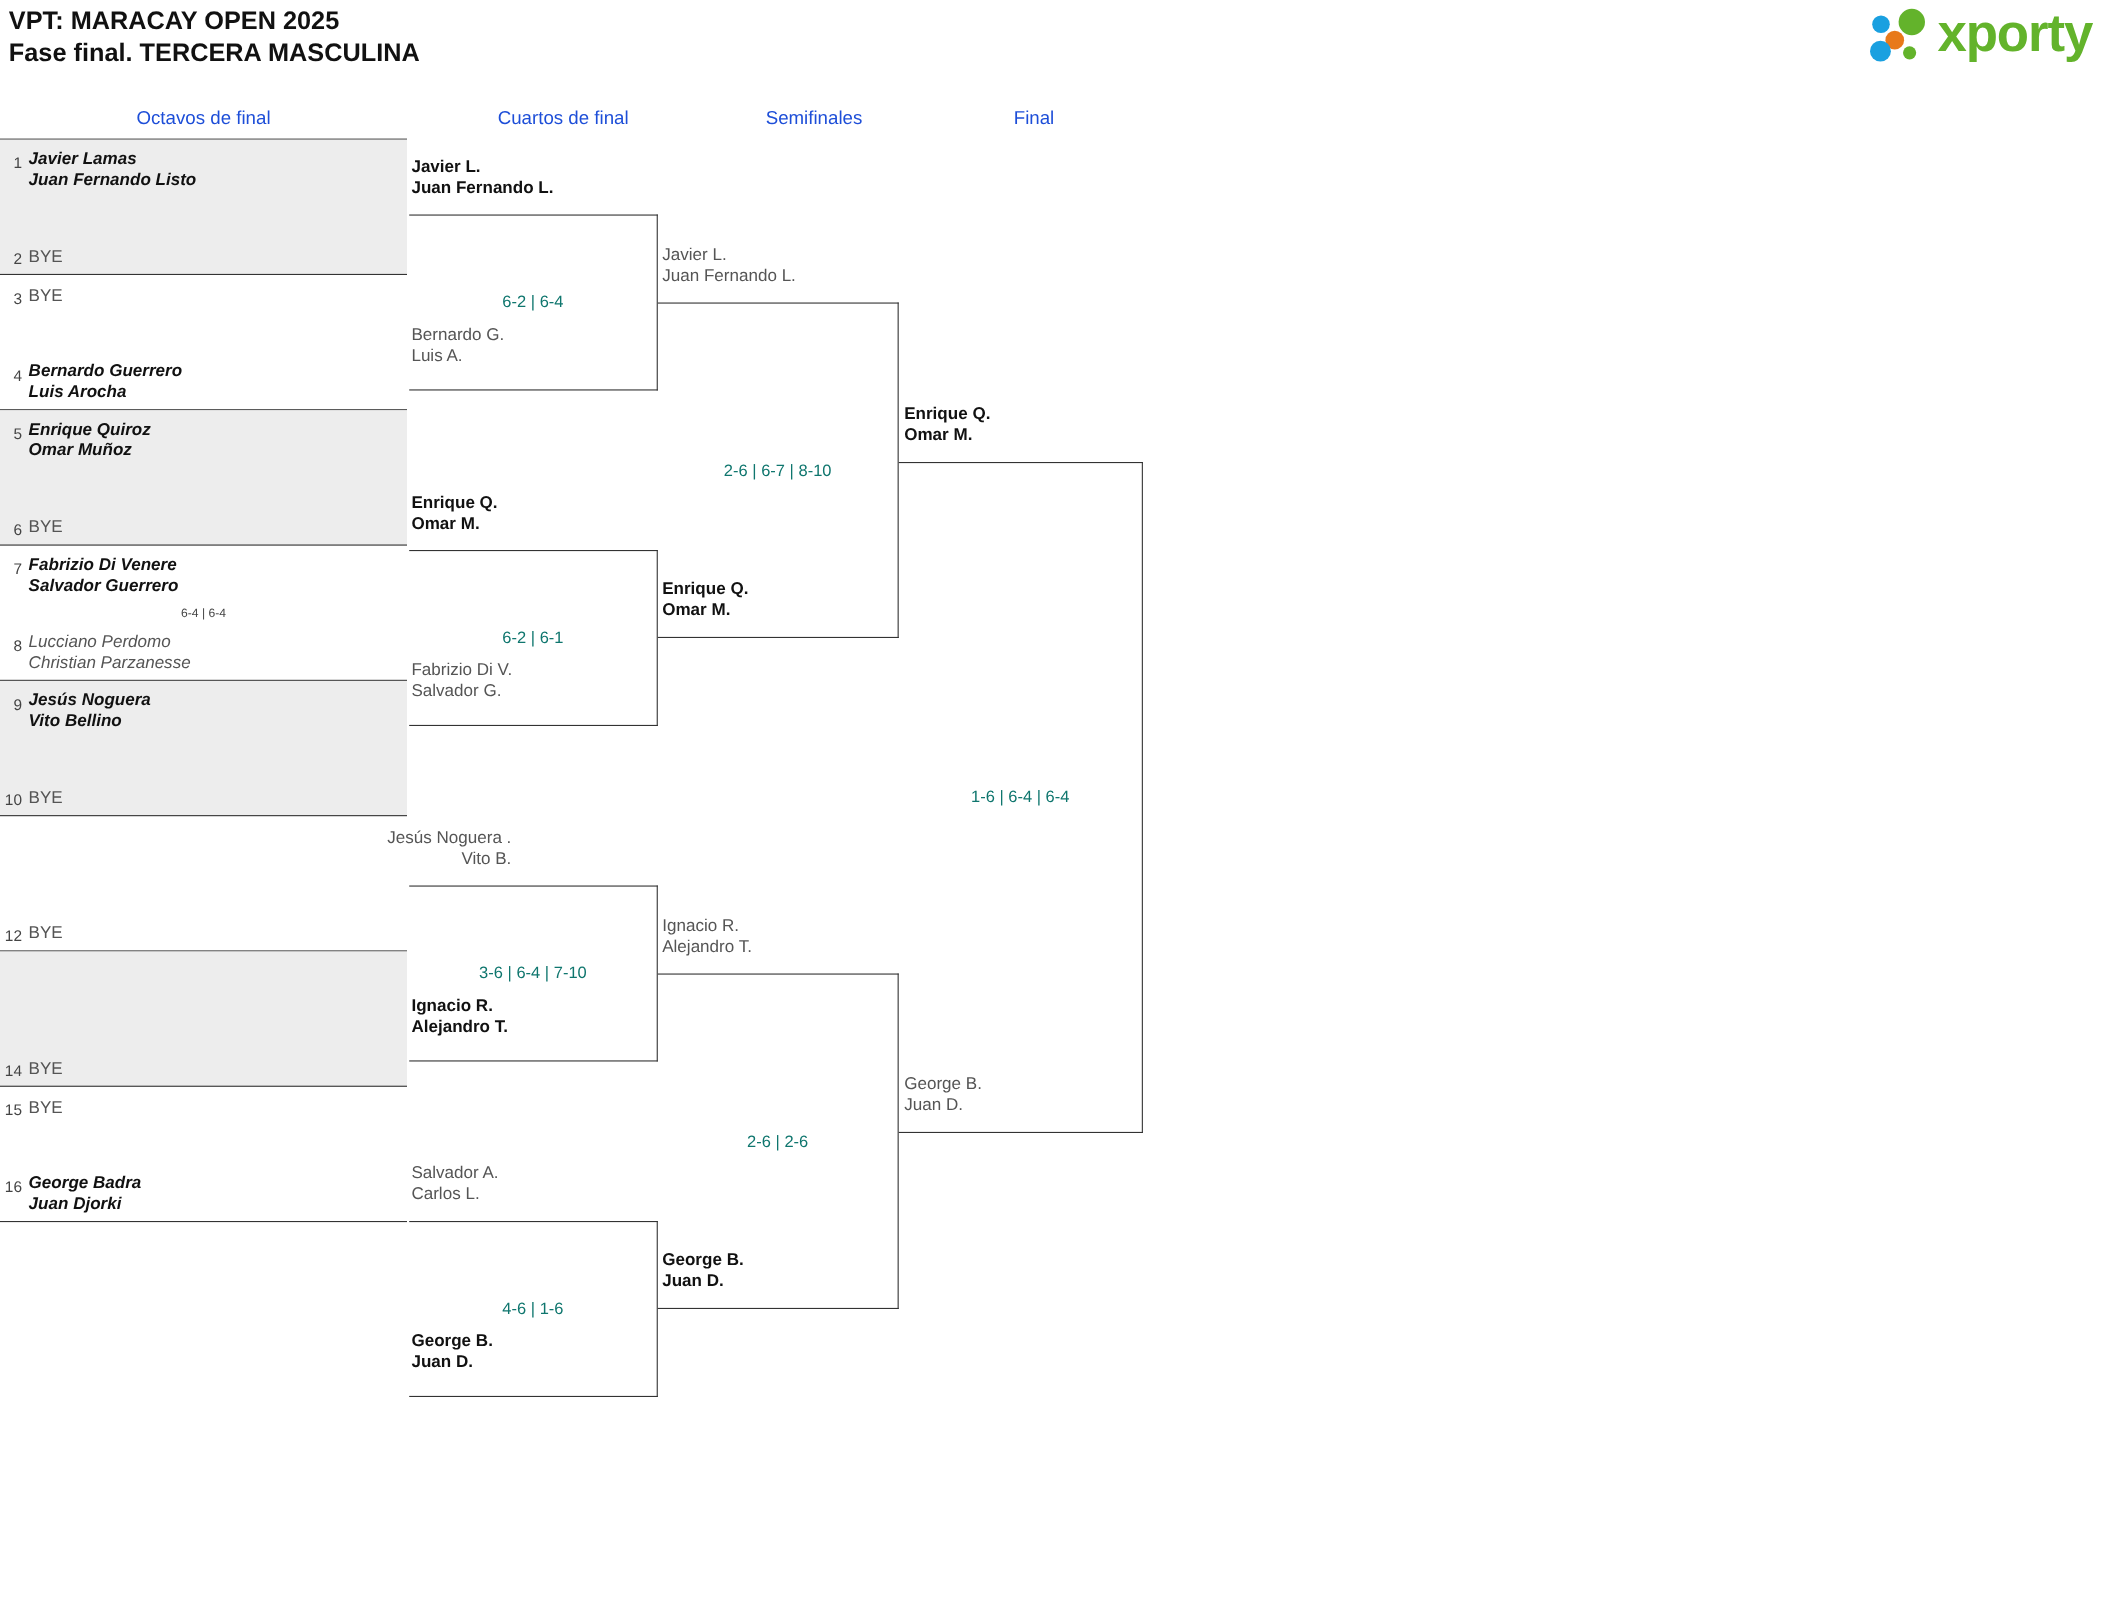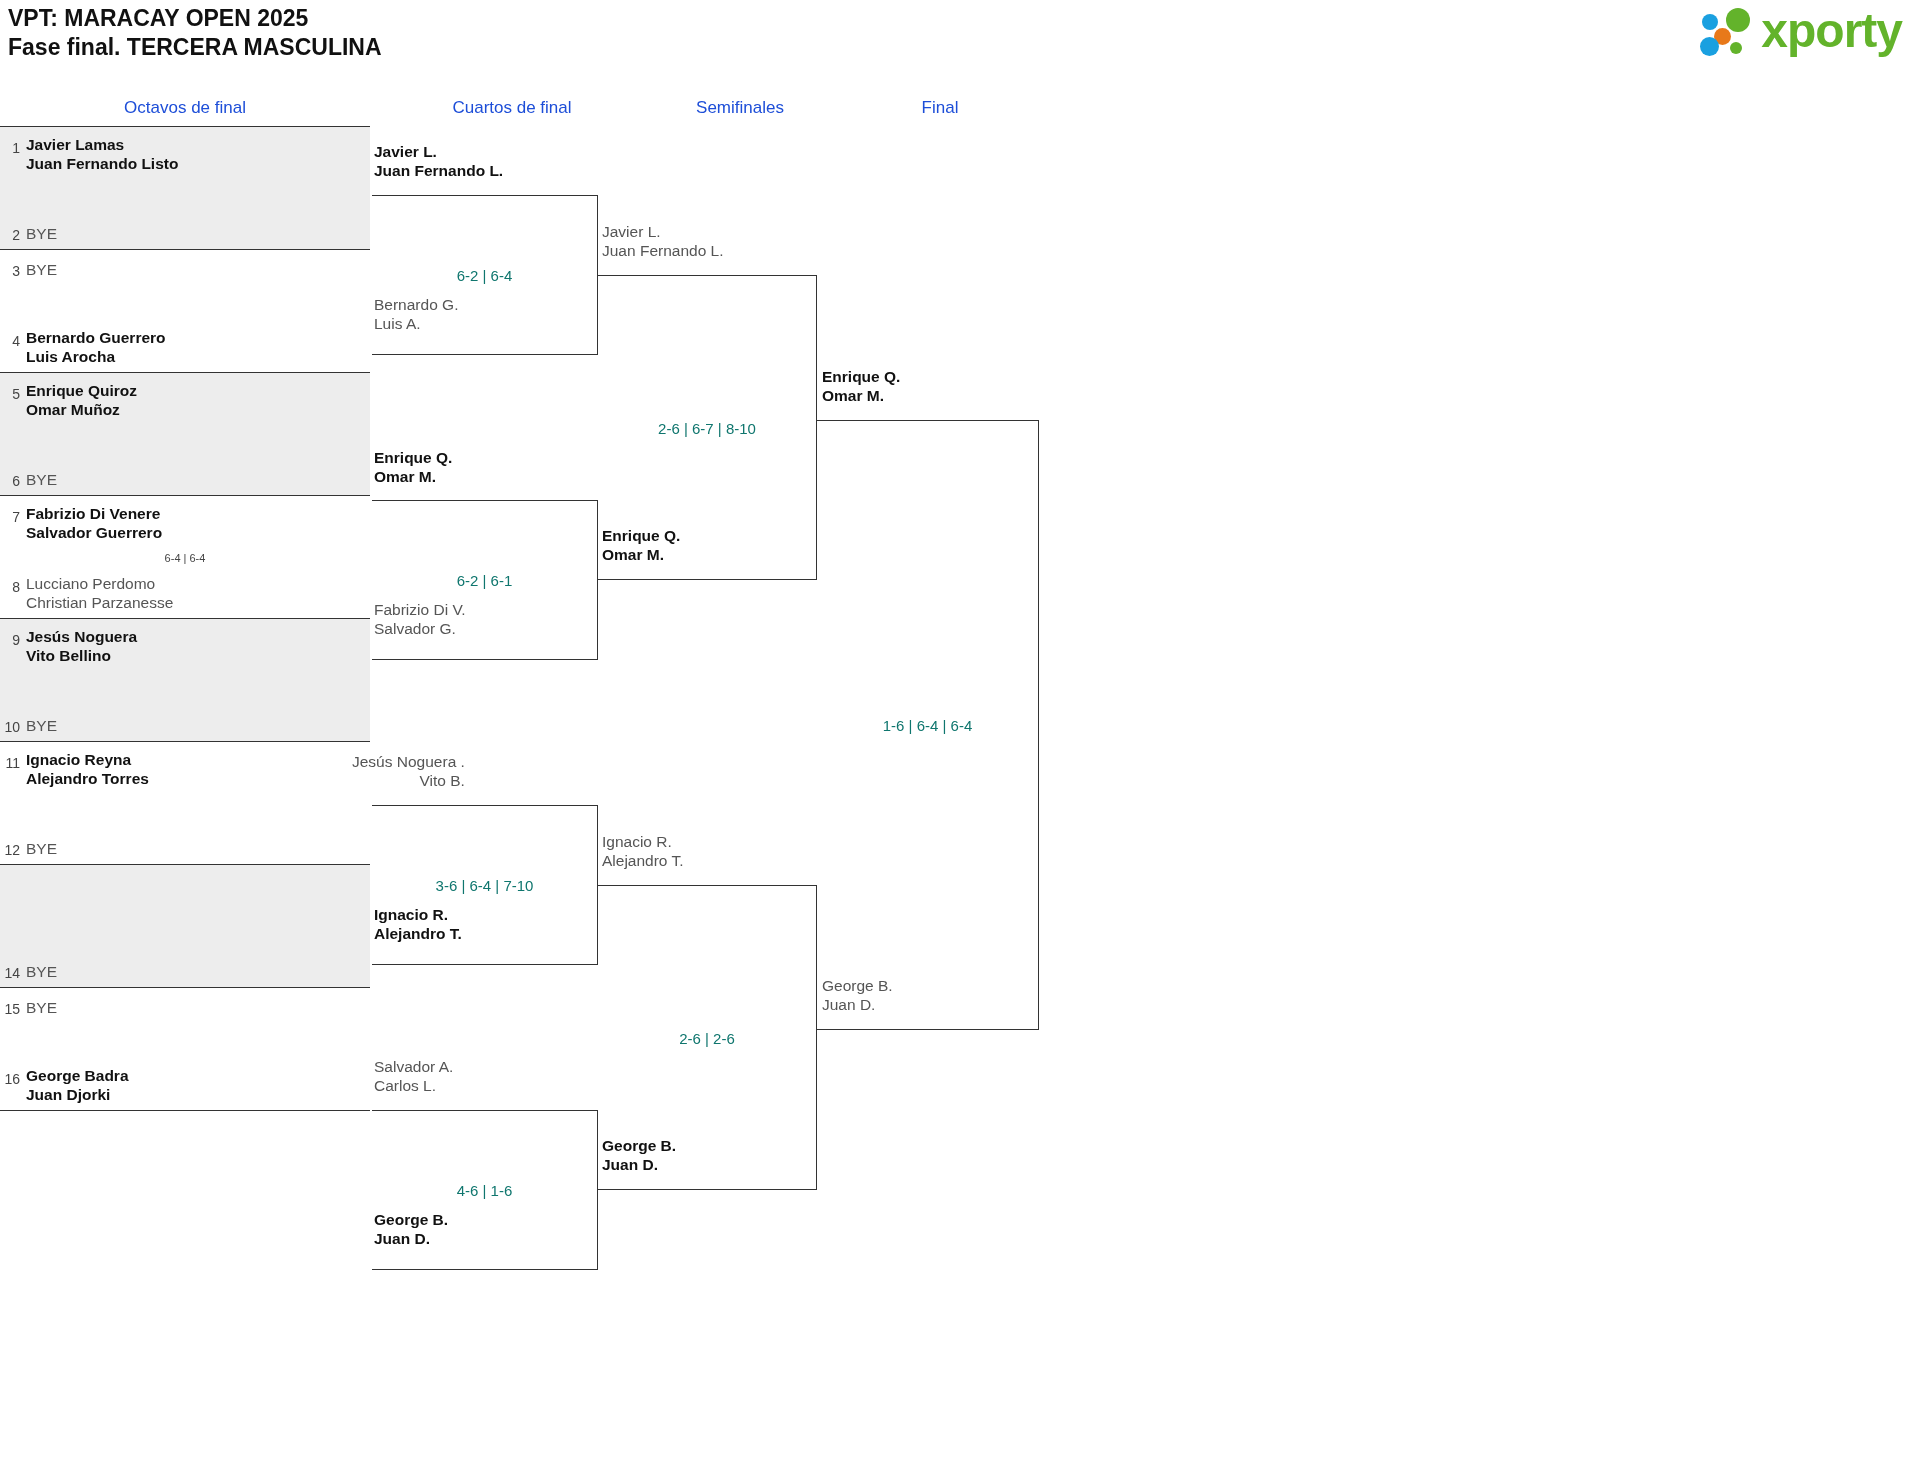--- a/index.html
+++ b/index.html
@@ -34,21 +34,21 @@
 
   
   .r1 { position: absolute; left: 0px; top: 126px; width: 370px; border-top: 1.5px solid #333; }
   .r1-pair { position: relative; width: 370px; height: 123px; border-bottom: 1.5px solid #333; }
   .r1-pair.shaded { background: #ededed; }
   .r1-slot { position: absolute; left: 0; width: 370px; display: flex; align-items: flex-start; }
   .r1-slot.top { top: 8px; }
   .r1-slot.bot { bottom: 6px; }
   .r1-seed { width: 26px; flex: none; text-align: right; font-size: 14px; color: #444; padding-right: 6px; padding-top: 5px; }
   .r1-names { font-size: 15.5px; line-height: 19px; }
-  .r1-names .nm { display: block; white-space: nowrap; }
+  .r1-names .nm { display: block; white-space: nowrap; font-style: italic; }
   .winner { color: #111; font-weight: bold; }
   .loser  { color: #555; font-weight: normal; }
   .bye    { color: #555; font-weight: normal; font-size: 15.5px; padding-top: 3px; }
   .r1-score {
     position: absolute; left: 0; width: 370px; text-align: center;
     font-size: 11px; color: #444;
   }
 
   
   .mbox { position: absolute; border: 1.5px solid #333; border-left: none; }
@@ -156,27 +156,20 @@
             <span class="nm">Jesús Noguera</span>
             <span class="nm">Vito Bellino</span>
           </div>
         </div>
         <div class="r1-slot bot">
           <div class="r1-seed">10</div>
           <div class="bye">BYE</div>
         </div>
       </div>
       <div class="r1-pair">
-        <div class="r1-slot top">
-          <div class="r1-seed">11</div>
-          <div class="r1-names winner">
-            <span class="nm">Ignacio Reyna</span>
-            <span class="nm">Alejandro Torres</span>
-          </div>
-        </div>
         <div class="r1-slot bot">
           <div class="r1-seed">12</div>
           <div class="bye">BYE</div>
         </div>
       </div>
       <div class="r1-pair shaded">
         <div class="r1-slot bot">
           <div class="r1-seed">14</div>
           <div class="bye">BYE</div>
         </div>

